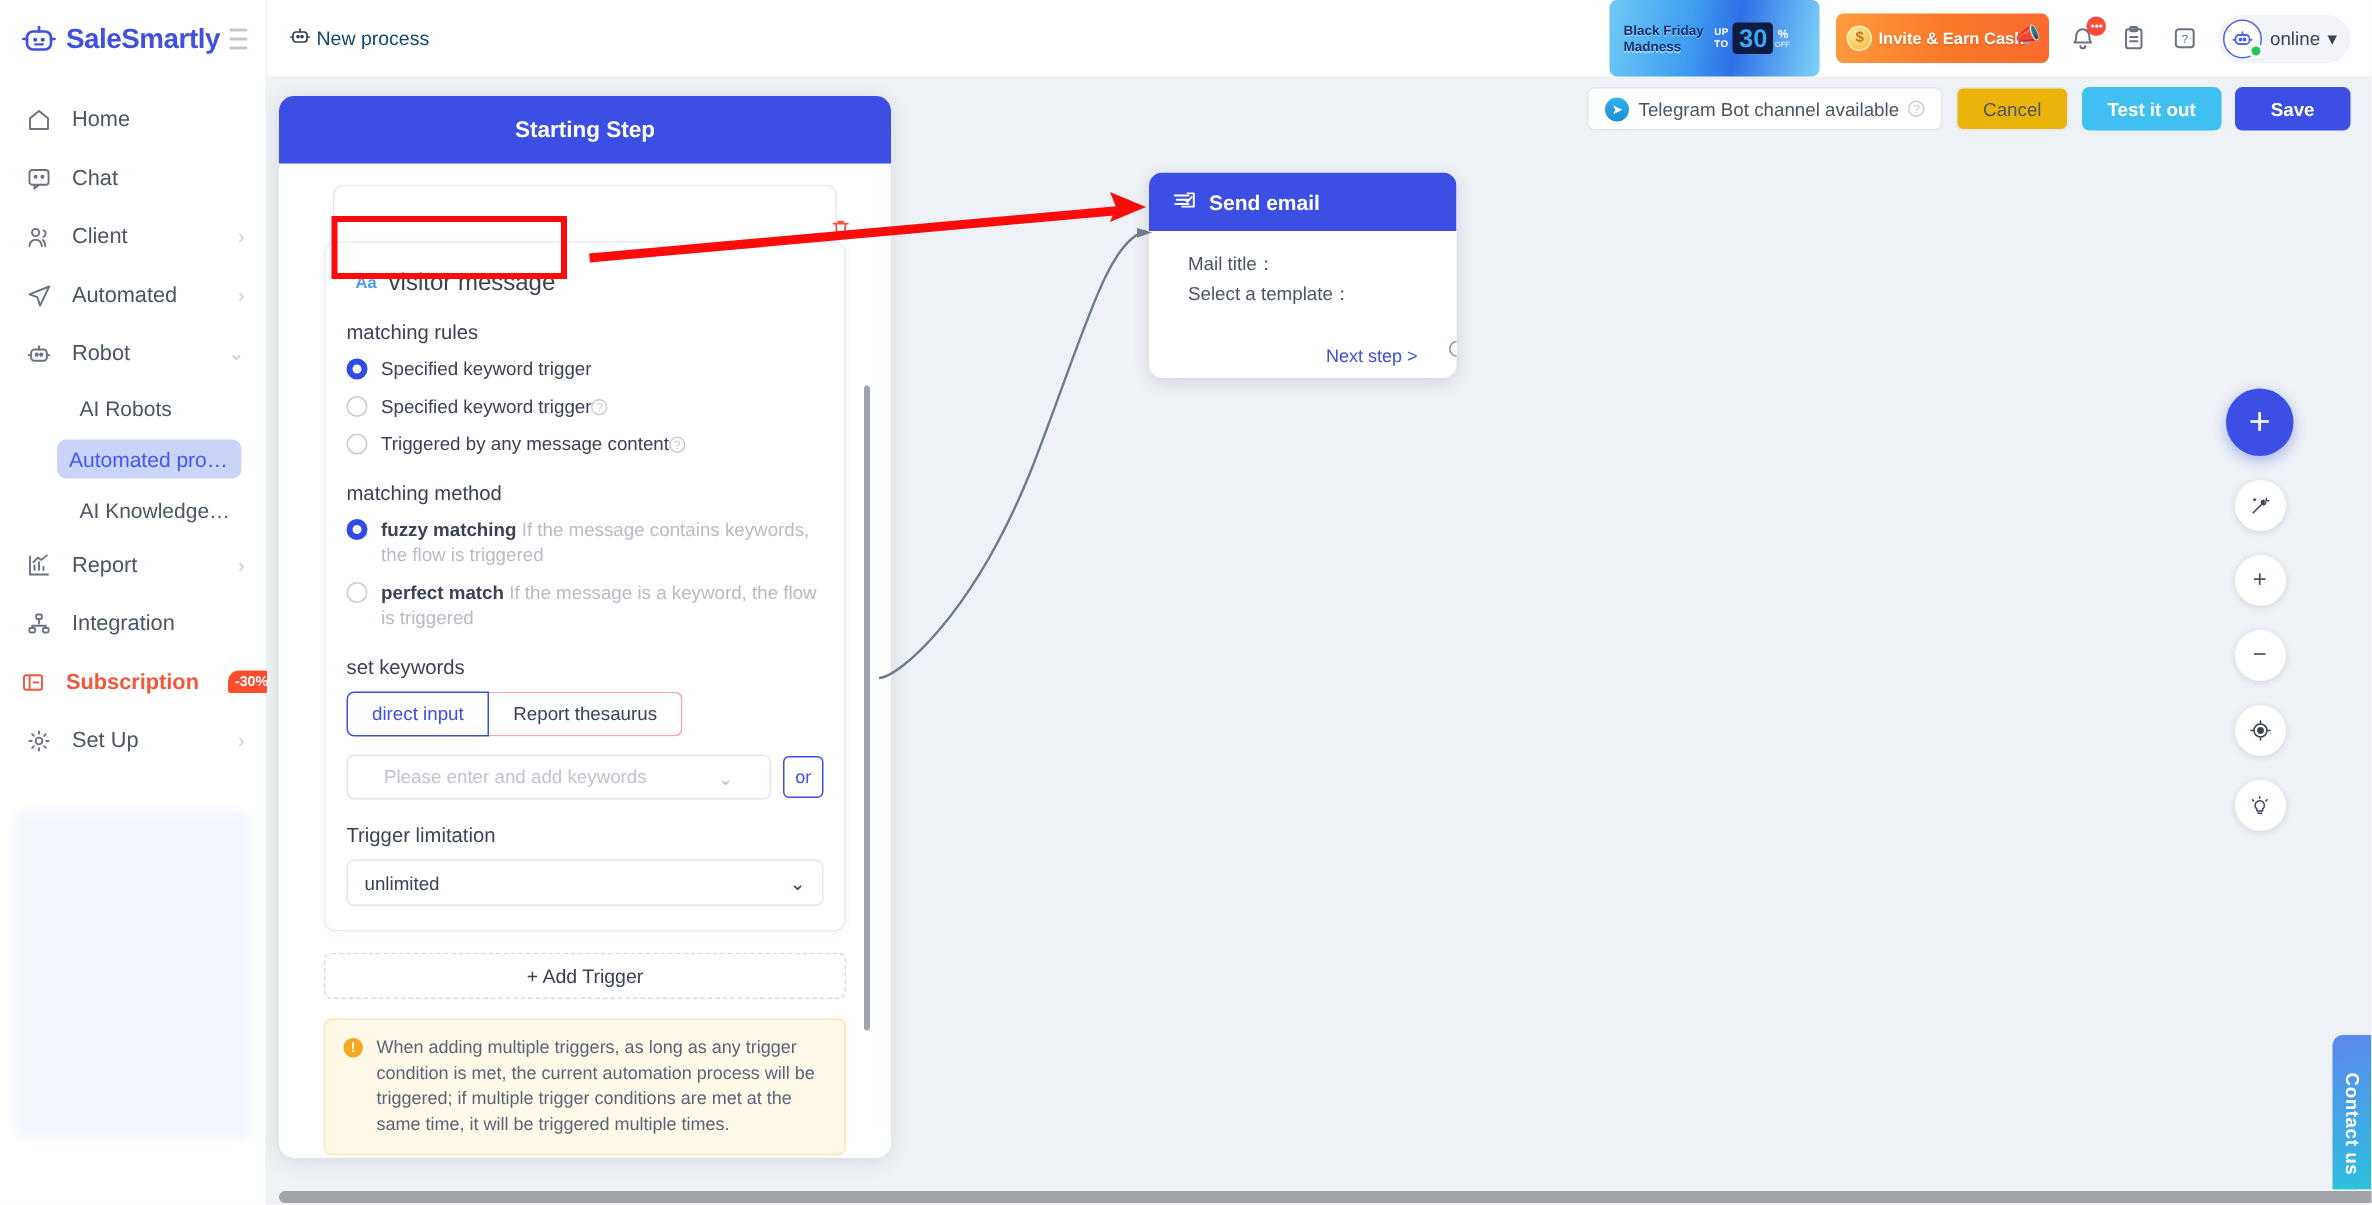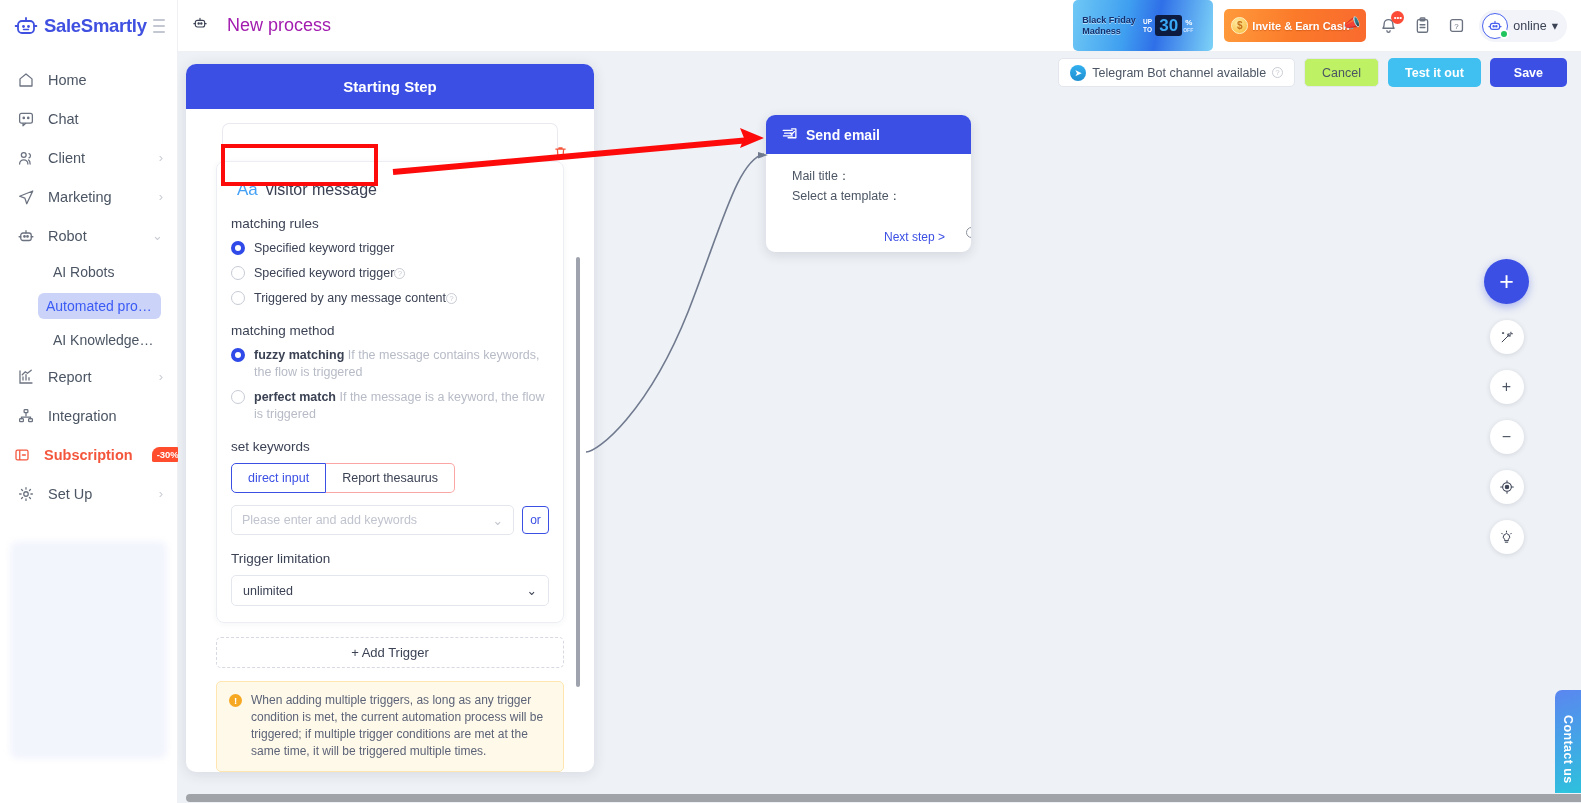--- a/index.html
+++ b/index.html
@@ -67,21 +67,21 @@
   .pb-bar.orange { background:#fcc26a; }
   .pb-bar.lblue { background:#aab8fa; }
 
   
   .main { flex: 1; position: relative; height: 803px; background: #eef1f5; display:flex; flex-direction:column;}
 
   .topbar {
     height: 52px; background: #fff; display: flex; align-items: center;
     padding: 0 14px 0 14px; border-bottom: 1px solid #eef0f4; position: relative; z-index: 6;
   }
-  .proc-title { display: flex; align-items: center; gap: 19px; color: #a21caf; font-size: 18px; }
+  .proc-title { display: flex; align-items: center; gap: 3px; color: #0c4a6e; font-size: 13px; }
   .topbar-right { margin-left: auto; display: flex; align-items: center; gap: 11px; }
 
   .banner-bf {
     width: 140px; height: 51px; border-radius: 5px; overflow: hidden;
     background: linear-gradient(100deg,#6fc8f5 0%, #3f9ff0 38%, #2f6fe8 60%, #7dd3f7 100%);
     display: flex; align-items: center; cursor: pointer; position: relative;
   }
   .bf-txt { font-size: 9px; font-weight: bold; color: #15306e; line-height: 11px; padding-left: 9px;
             text-shadow: 0 1px 0 rgba(255,255,255,.55); }
   .bf-upto { font-size: 6.5px; font-weight:bold; color:#fff; line-height:7.5px; padding-left:4px; letter-spacing:.2px;}
@@ -115,21 +115,21 @@
     position: absolute; right: 14px; top: 58px; display: flex; align-items: center; gap: 9px; z-index: 5;
   }
   .tg-chip {
     height: 29px; background:#fff; border:1px solid #e3e6ed; border-radius:5px;
     display:flex; align-items:center; gap:6px; padding:0 11px; font-size:12.5px; color:#4b5563; cursor:pointer;
   }
   .tg-icon { width:16px;height:16px;border-radius:50%;background:linear-gradient(180deg,#33b0ef,#1d8fd1);
              display:flex;align-items:center;justify-content:center;color:#fff;font-size:9px;}
   .btn { height:29px; border-radius:5px; display:flex;align-items:center;justify-content:center;
          font-size:12.5px; cursor:pointer; padding:0 17px; }
-  .btn-cancel { background:#bef264; border:1px solid #e3e6ed; color:#4b5563; }
+  .btn-cancel { background:#eab308; border:1px solid #e3e6ed; color:#4b5563; }
   .btn-test { background:#3fc0f0; color:#fff; font-weight:600;}
   .btn-save { background:#3b4fe4; color:#fff; font-weight:600; padding:0 24px;}
 
   
   .canvas { position: relative; flex: 1; background:#eef1f5; overflow:hidden; }
 
   
   .step-panel {
     position:absolute; left: 8px; top: 12px; width: 408px; height: 708px;
     background:#fff; border-radius:10px; box-shadow: 0 2px 14px rgba(40,50,80,.12); overflow:hidden;
@@ -140,21 +140,21 @@
   }
   .step-body { position:relative; height: 663px; padding: 8px 30px 0 30px; overflow:hidden;}
   .ghost-card {
     height: 26px; border:1px solid #e8eaf0; border-radius:7px 7px 0 0; border-bottom:none; margin: 6px 6px 0 6px;
   }
   .trigger-card {
     position:relative; margin-top: 12px; border:1px solid #eceef3; border-radius:8px; padding: 14px 14px 16px 14px;
     box-shadow: 0 1px 6px rgba(40,50,80,.05);
   }
   .title-row { display:flex; align-items:center; gap:8px; padding: 4px 2px 4px 6px; }
-  .aa-badge { color:#43a0f5; font-size:17px; font-weight:normal; }
+  .aa-badge { color:#43a0f5; font-size:11px; font-weight:bold; }
   .title-txt { font-size:16px; color:#3b4254; }
   .sec-label { font-size:13.5px; color:#3b4254; margin: 12px 0 9px 0; }
   .radio-row { display:flex; align-items:flex-start; gap:9px; margin-bottom: 8px; font-size:12.5px; color:#3b4254; }
   .radio {
     width:14px; height:14px; border-radius:50%; border:1.5px solid #c7cbd5; flex:0 0 14px; margin-top:1px; background:#fff;
   }
   .radio.on { border:4px solid #2f4ae8; background:#fff; }
   .muted { color:#b7bbc6; }
   .help-q { display:inline-block; width:11px;height:11px;border-radius:50%;border:1px solid #c9ccd4;color:#c9ccd4;
             font-size:8px; line-height:9px; text-align:center; vertical-align:1px; }
@@ -164,21 +164,21 @@
   .seg { display:flex; margin-top: 4px; }
   .seg-btn { height:30px; padding:0 16px; display:flex;align-items:center;justify-content:center;
              font-size:12.5px; border:1px solid #fca5a5; color:#3b4254; cursor:pointer; background:#fff;}
   .seg-btn:first-child { border-radius:5px 0 0 5px; }
   .seg-btn:last-child { border-radius:0 5px 5px 0; border-left:none;}
   .seg-btn.active { color:#3b4fe4; border-color:#3b4fe4; z-index:2;}
 
   .kw-row { display:flex; align-items:center; gap:8px; margin-top: 12px; }
   .kw-input {
     flex:1; height:30px; border:1px solid #e3e6ed; border-radius:5px; display:flex; align-items:center;
-    padding: 0 10px; font-size:12.5px; color:#c0c4ce; justify-content:space-between; background:#fff;
+    padding: 0 24px; font-size:12.5px; color:#c0c4ce; justify-content:space-between; background:#fff;
   }
   .or-btn { width:27px;height:28px; border:1px solid #3b4fe4; border-radius:4px; color:#3b4fe4;
             font-size:12px; display:flex;align-items:center;justify-content:center; cursor:pointer; background:#fff;}
   .sel-box {
     height:31px; border:1px solid #e3e6ed; border-radius:5px; display:flex;align-items:center;justify-content:space-between;
     padding:0 11px; font-size:12.5px; color:#3b4254; margin-top:8px; background:#fff; cursor:pointer;
   }
   .add-trigger {
     margin-top:14px; height:31px; border:1px dashed #d6d9e2; border-radius:5px;
     display:flex;align-items:center;justify-content:center; font-size:13px; color:#3b4254; cursor:pointer; background:#fff;
@@ -292,21 +292,21 @@
           </span>
         <span class="lbl">Client</span>
         <span class="chev">›</span>
       </div>
       <div class="nav-item">
         <span class="ic">
             <svg viewBox="0 0 24 24" width="18" height="18" fill="none" stroke="#6b7280" stroke-width="1.7">
               <path d="M21 4 3.5 11l7 2.5L13 21z" stroke-linejoin="round"></path>
             </svg>
           </span>
-        <span class="lbl">Marketing</span>
+        <span class="lbl">Automated</span>
         <span class="chev">›</span>
       </div>
       <div class="nav-item">
         <span class="ic">
             <svg viewBox="0 0 24 24" width="18" height="18" fill="none" stroke="#6b7280" stroke-width="1.7">
               <rect x="5" y="8" width="14" height="10" rx="3"></rect>
               <circle cx="10" cy="12.6" r="1" fill="#6b7280"></circle>
               <circle cx="14" cy="12.6" r="1" fill="#6b7280"></circle>
               <path d="M12 5v3M2.8 13h2.2M19 13h2.2" stroke-linecap="round"></path>
             </svg>

